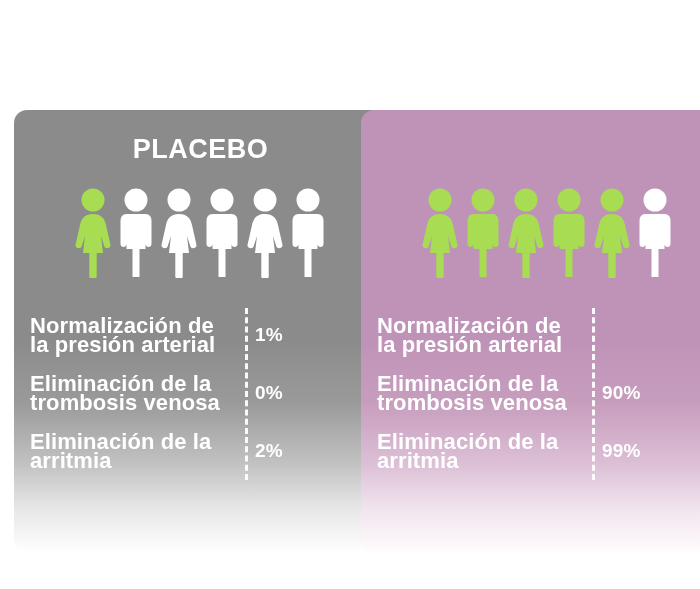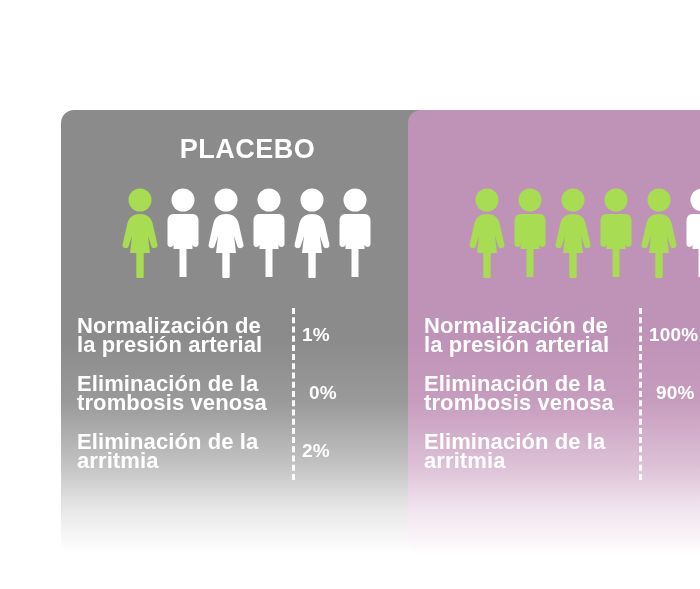--- a/index.html
+++ b/index.html
@@ -35,21 +35,20 @@
   }
 
   
   .panel {
     position: absolute;
     top: 110px;
     width: 373px;
     height: 443px;
     border-radius: 13px;
     overflow: hidden;
-    margin-left: 47px;
   }
   .panel.placebo {
     left: 14px;
     background: linear-gradient(to bottom,
                 #8b8b8b 0%,
                 #8b8b8b 52%,
                 #9a9a9a 66%,
                 #c2c2c2 80%,
                 #e7e7e7 90%,
                 #fdfdfd 99%,
@@ -117,21 +116,21 @@
   }
   .stat-row {
     position: absolute;
     left: 16px;
     width: 293px;
     height: 58px;
     display: flex;
     align-items: center;
   }
   .stat-row.r0 { top: 0px; }
-  .stat-row.r1 { top: 58px; gap: 7px; }
+  .stat-row.r1 { top: 58px; }
   .stat-row.r2 { top: 116px; }
 
   .stat-label {
     width: 205px;
     color: #ffffff;
     font-family: "Liberation Sans Narrow", "Liberation Sans", sans-serif;
     font-weight: bold;
     font-size: 22px;
     line-height: 19px;
     letter-spacing: 0.1px;
@@ -248,27 +247,27 @@
         <circle cx="21" cy="13" r="11.5" fill="#ffffff"></circle>
         <path d="M11.5 27 C7.5 27 5.5 30 5.5 34 L5.5 57 C5.5 61 11.5 61 11.5 57 L11.5 38 L11.5 62 L17.5 62 L17.5 90 L24.5 90 L24.5 62 L30.5 62 L30.5 38 L30.5 57 C30.5 61 36.5 61 36.5 57 L36.5 34 C36.5 30 34.5 27 30.5 27 Z" fill="#ffffff"></path>
       </svg>
     </div>
 
     <div class="stats">
       <div class="divider"></div>
 
       <div class="stat-row r0">
         <div class="stat-label">Normalización de la presión arterial</div>
-        <div class="stat-value">100%</div>
       </div>
 
       <div class="stat-row r1">
         <div class="stat-label">Eliminación de la trombosis venosa</div>
         <div class="stat-value">90%</div>
       </div>
 
       <div class="stat-row r2">
         <div class="stat-label">Eliminación de la arritmia</div>
+        <div class="stat-value">99%</div>
       </div>
     </div>
   </div>
 
 </div>
 
 </body></html>

